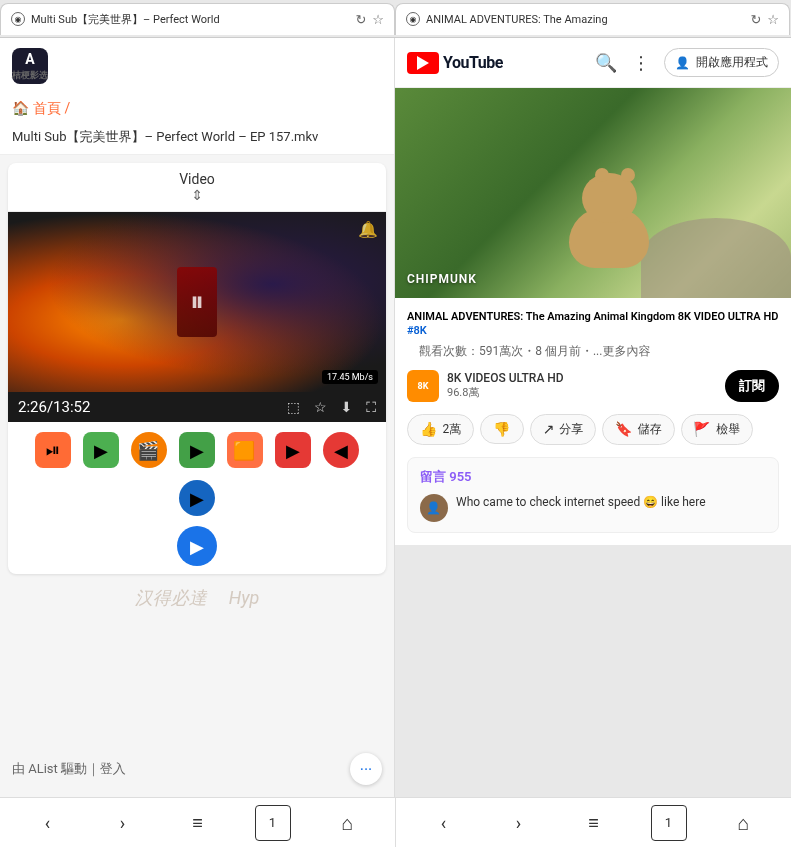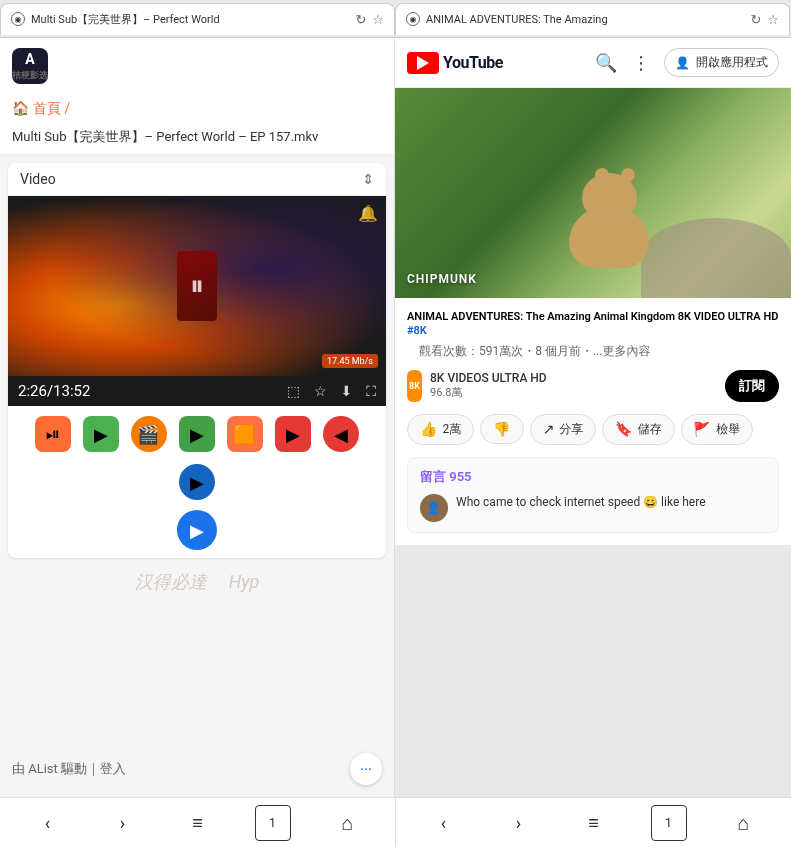--- a/index.html
+++ b/index.html
@@ -127,23 +127,23 @@
       background: white;
       margin: 8px;
       border-radius: 8px;
       overflow: hidden;
       box-shadow: 0 1px 3px rgba(0,0,0,0.1);
     }
 
     .video-selector {
       display: flex;
       align-items: center;
-      justify-content: space-between;
       padding: 8px 12px;
       border-bottom: 1px solid #eee;
+      flex-direction: column;
     }
     .video-label {
       font-size: 14px;
       color: #333;
     }
     .video-selector-icon {
       font-size: 14px;
       color: #666;
     }
 
@@ -180,21 +180,21 @@
       top: 50%;
       left: 50%;
       transform: translate(-50%, -50%);
       font-size: 28px;
       color: rgba(255,255,255,0.8);
     }
     .video-speed-badge {
       position: absolute;
       bottom: 8px;
       right: 8px;
-      background: #c2410c;
+      background: #000000;
       color: white;
       font-size: 9px;
       padding: 2px 5px;
       border-radius: 3px;
     }
     .video-bell {
       position: absolute;
       top: 8px;
       right: 8px;
       font-size: 16px;
@@ -481,21 +481,21 @@
       margin-left: 12px;
     }
 
     .yt-channel-row {
       display: flex;
       align-items: center;
       gap: 8px;
       margin-bottom: 12px;
     }
     .yt-channel-icon {
-      width: 15px;
+      width: 32px;
       height: 32px;
       background: #ff8c00;
       border-radius: 6px;
       display: flex;
       align-items: center;
       justify-content: center;
       color: white;
       font-size: 9px;
       font-weight: bold;
       flex-shrink: 0;

